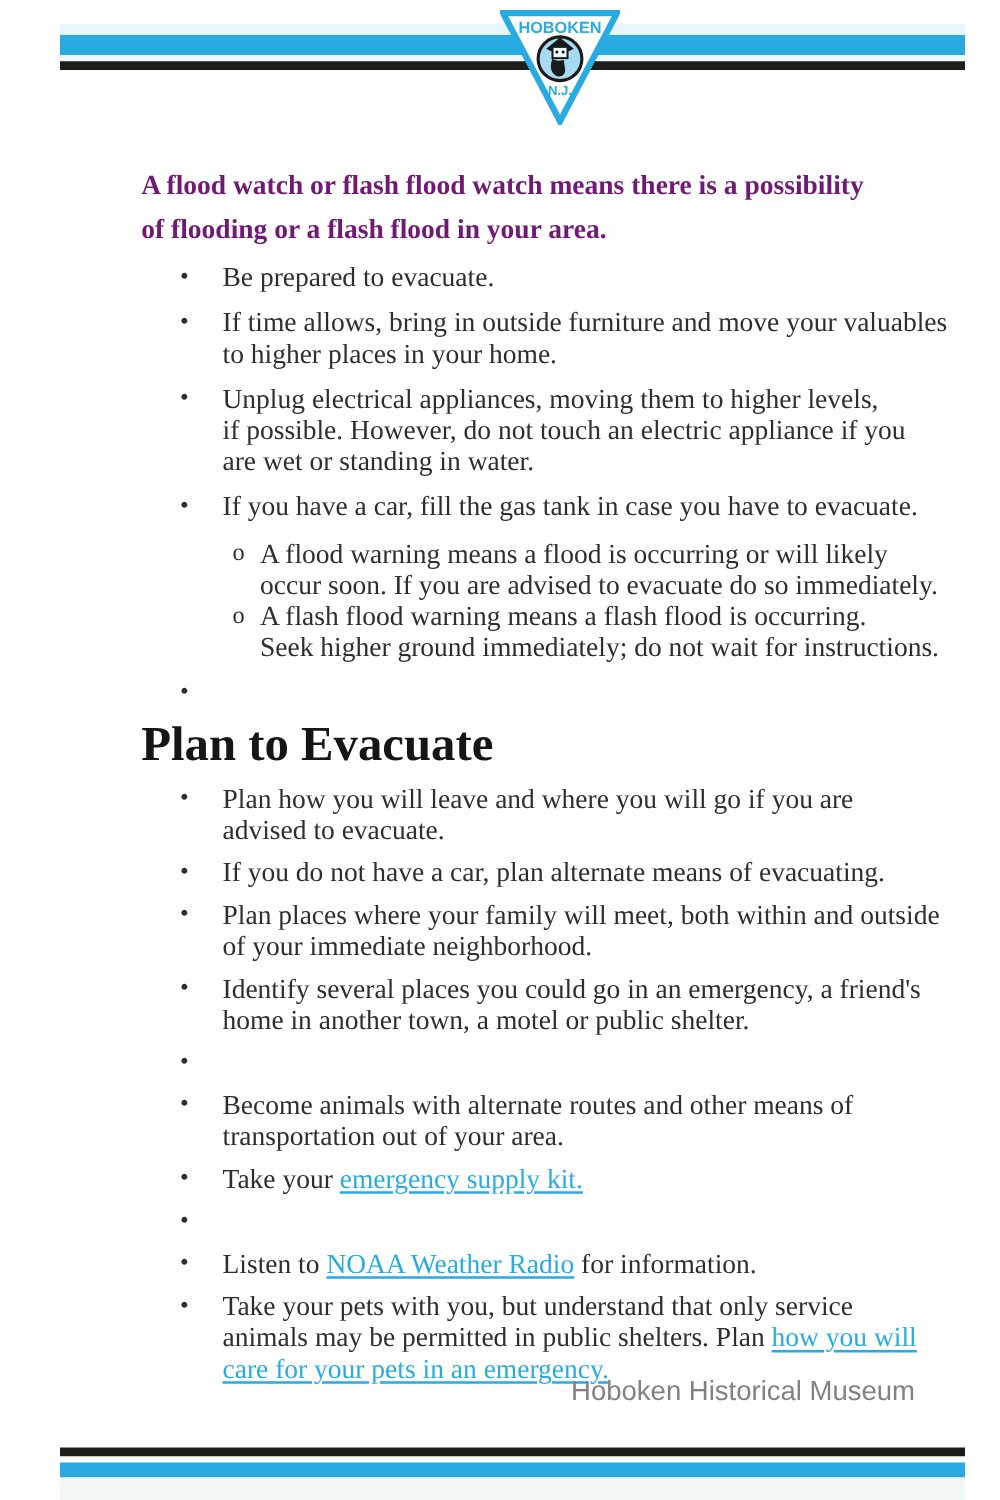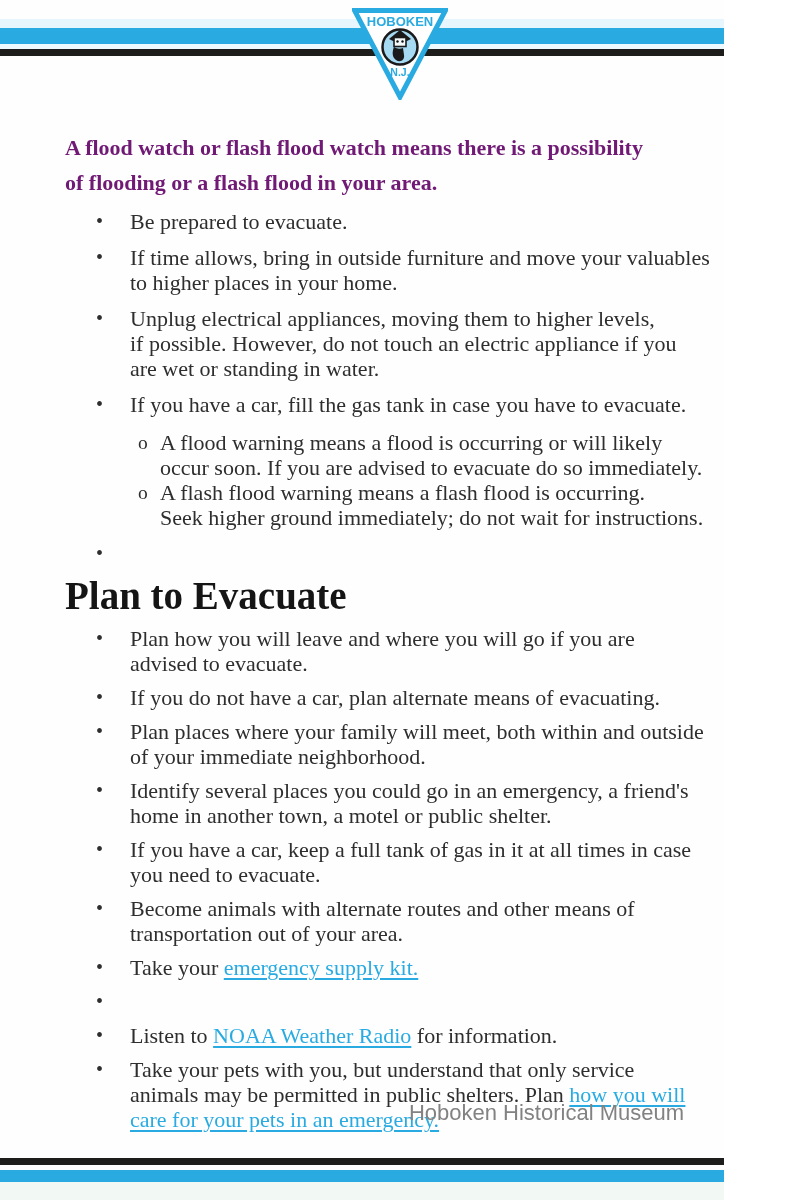--- a/index.html
+++ b/index.html
@@ -1,17 +1,17 @@
 <!DOCTYPE html>
 <html><head>
 <meta charset="utf-8">
 <style>
   html,body{margin:0;padding:0;background:#ffffff;}
   .page{position:relative;width:724px;height:1200px;background:#fefefe;overflow:hidden;
-        font-family:"Liberation Serif",serif;color:#2e2e2e;}
+        font-family:"Liberation Serif",serif;color:#2e2e2e;margin-left:48px;}
   .stripe{position:absolute;left:0;width:800px;}
   .st-pale-top{top:19px;height:9px;background:#e7f6fd;}
   .st-cyan-top{top:28px;height:16px;background:#29ABE2;}
   .st-pale2-top{top:44px;height:5px;background:#eef9fe;}
   .st-black-top{top:49px;height:7px;background:#1d1d1b;}
   .st-black-bottom{top:1158px;height:7px;background:#1d1d1b;}
   .st-cyan-bottom{top:1170px;height:12px;background:#29ABE2;}
   .st-pale-bottom{top:1182px;height:18px;background:#f2f9f4;}
   .logo{position:absolute;left:352px;top:8px;z-index:5;}
   .content-intro{position:absolute;left:65px;top:130px;width:700px;}
@@ -122,22 +122,20 @@
     </div>
 
     <div class="li">
       <span class="marker">•</span>
       <div class="txt">Identify several places you could go in an emergency, a friend's
 home in another town, a motel or public shelter.</div>
     </div>
 
     <div class="li">
       <span class="marker">•</span>
-      <div class="txt">If you have a car, keep a full tank of gas in it at all times in case
-you need to evacuate.</div>
     </div>
 
     <div class="li">
       <span class="marker">•</span>
       <div class="txt">Become animals with alternate routes and other means of
 transportation out of your area.</div>
     </div>
 
     <div class="li">
       <span class="marker">•</span>

